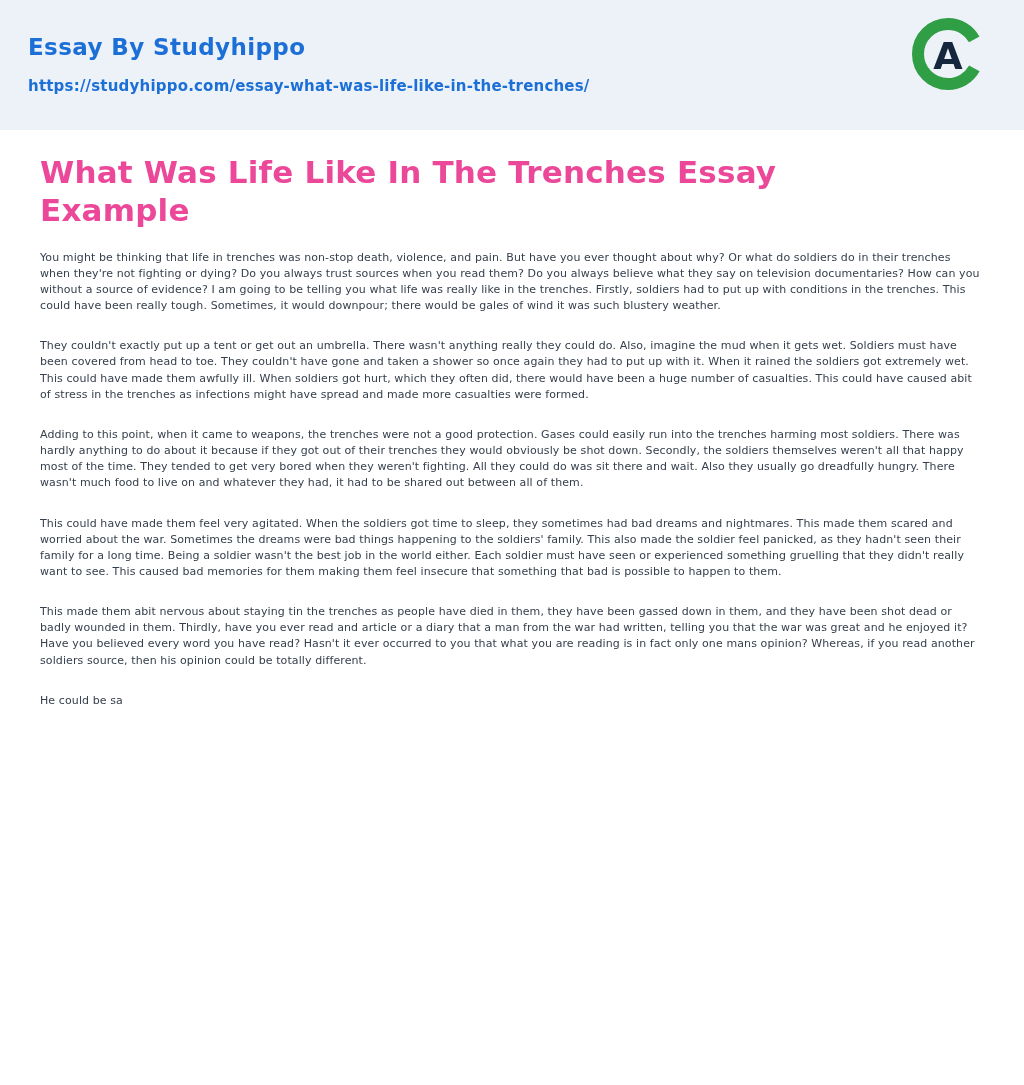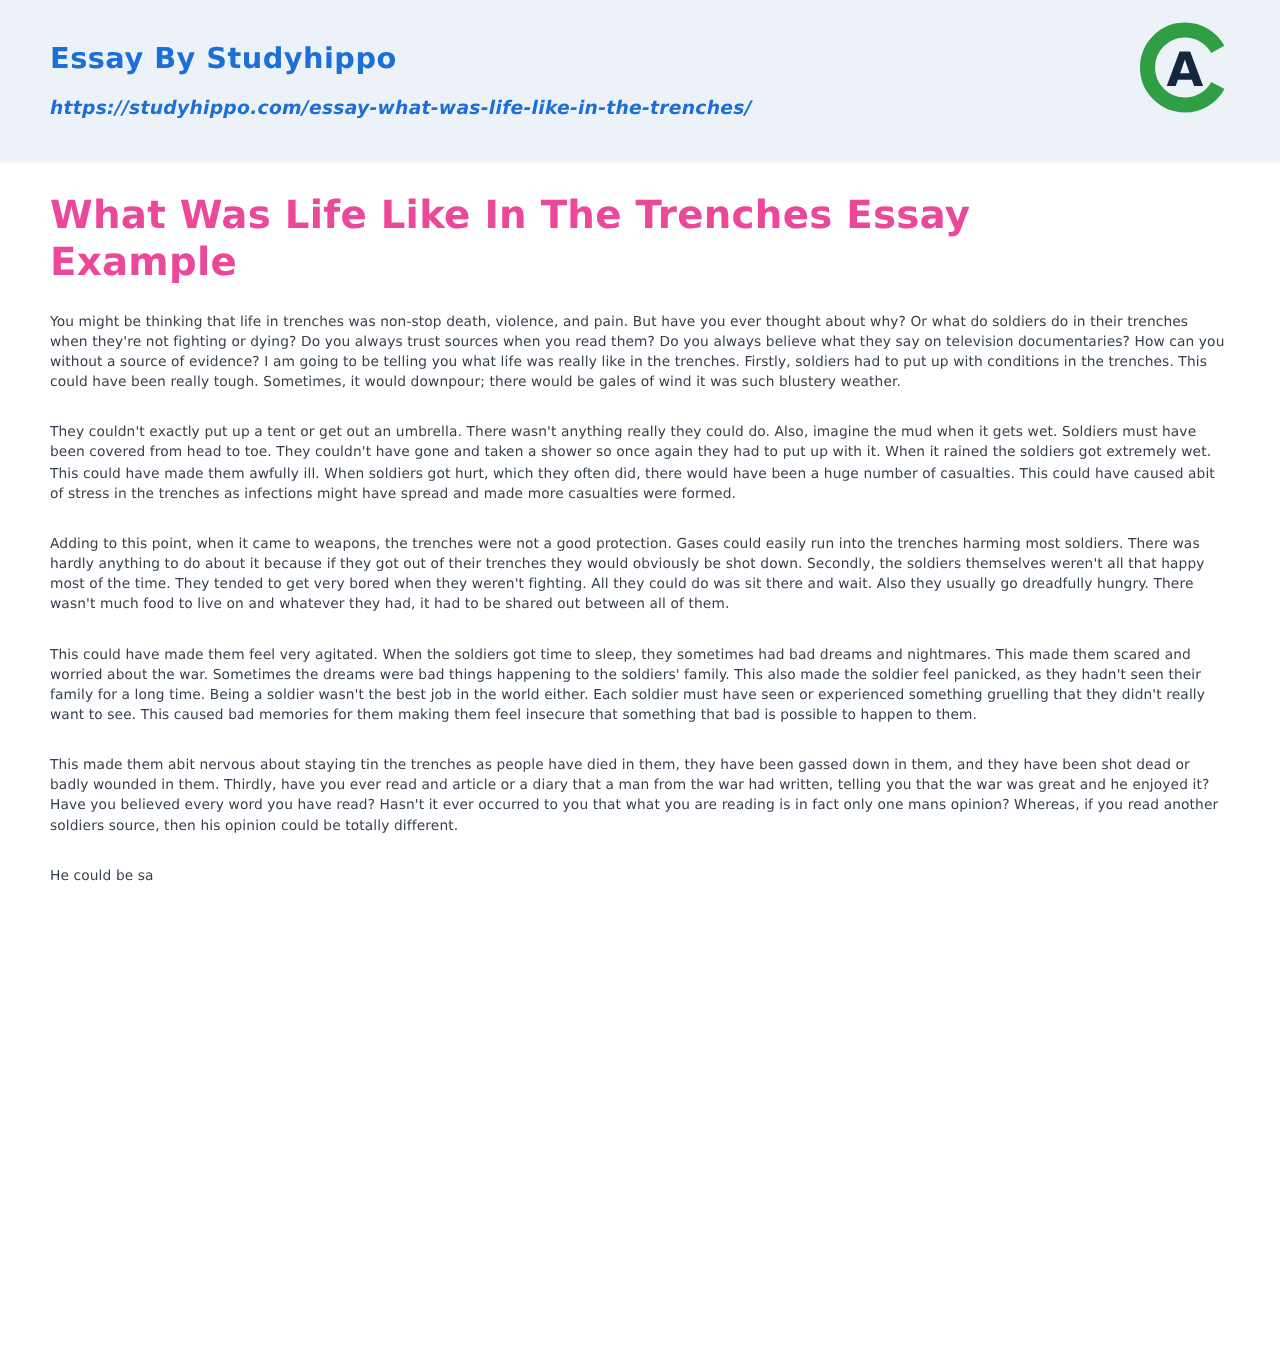--- a/index.html
+++ b/index.html
@@ -13,40 +13,39 @@
     width: 1024px;
     min-height: 1085px;
     margin: 0 auto;
     background: #ffffff;
   }
 
   
   .header {
     position: relative;
     background: #edf2f9;
-    padding: 34px 40px 32px 40px;
+    padding: 34px 40px 32px 28px;
     min-height: 130px;
   }
   .site-title {
     color: #1b6fd6;
     font-size: 23px;
     font-weight: bold;
     letter-spacing: 0.4px;
     margin: 0;
   }
   .site-url {
     display: inline-block;
     color: #1b6fd6;
     font-size: 15px;
     font-weight: 600;
     letter-spacing: 0.2px;
     margin-top: 17px;
     text-decoration: none;
     cursor: pointer;
-    font-style: italic;
   }
   .logo-wrap {
     position: absolute;
     top: 16px;
     right: 38px;
     width: 76px;
     height: 76px;
   }
 
   

